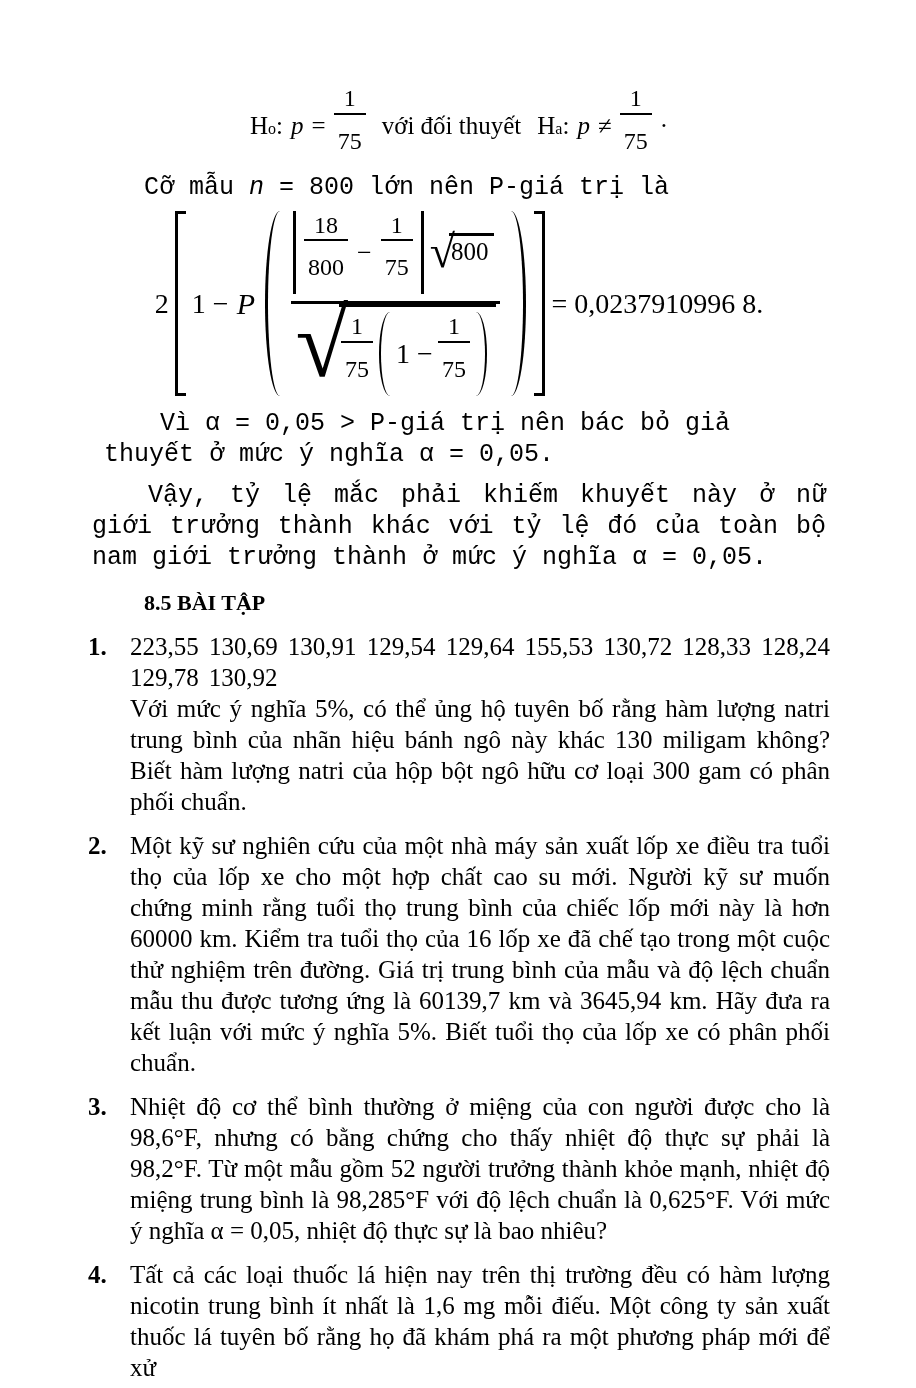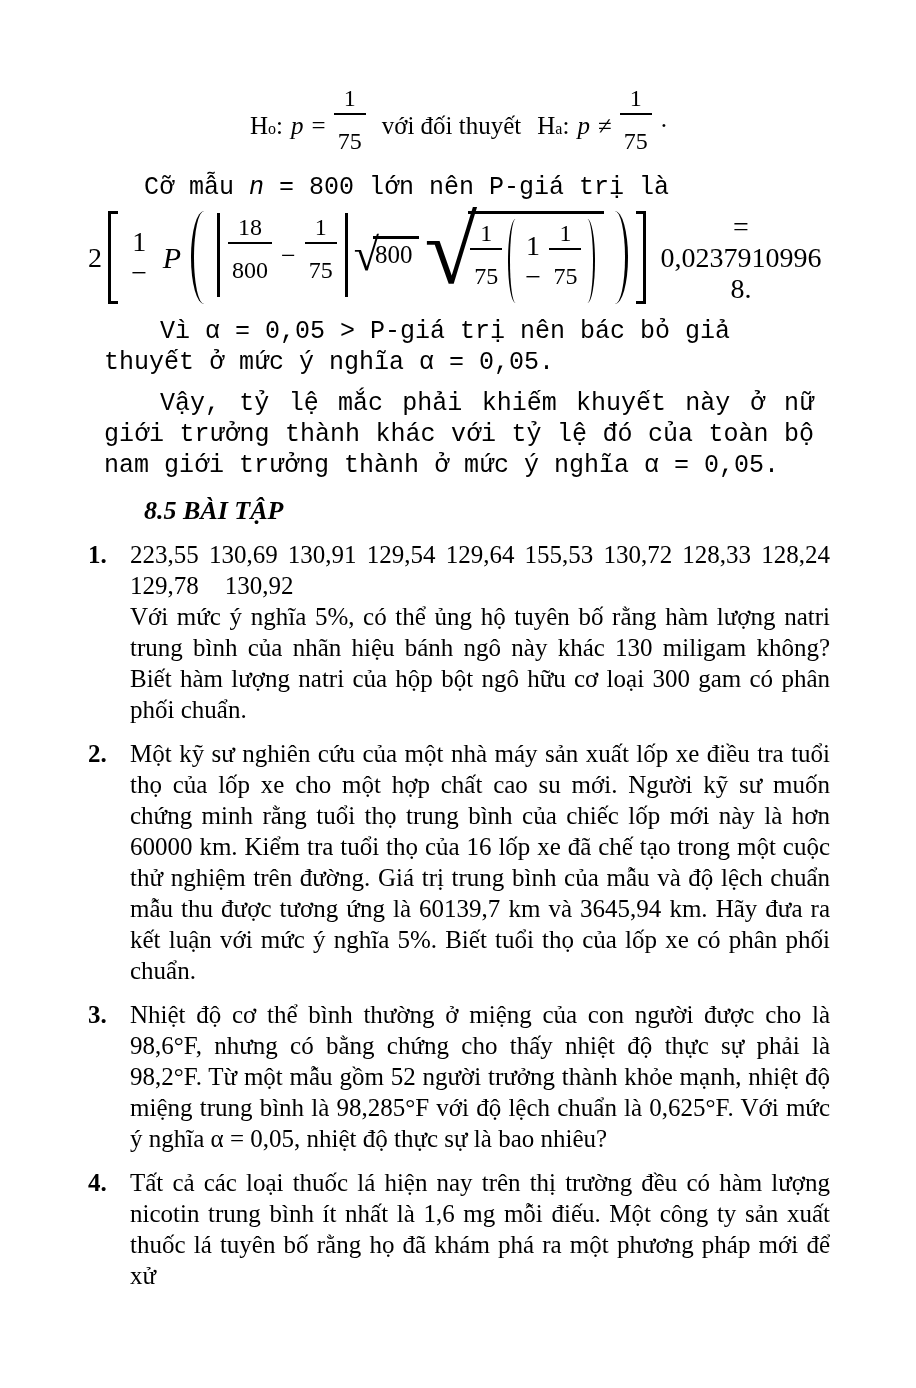--- a/index.html
+++ b/index.html
@@ -31,45 +31,45 @@
   .formula-row { display:inline-flex; align-items:center; gap:6px; }
   .coef, .fitem, .result { font-size:28px; }
   .bigP { font-size:30px; margin:0 2px; }
   .sq-bracket { align-self:stretch; width:11px; border-top:3px solid #000; border-bottom:3px solid #000; }
   .sq-bracket.left  { border-left:3px solid #000; }
   .sq-bracket.right { border-right:3px solid #000; }
   .curve { align-self:stretch; width:15px; margin:0 2px; }
   .curve.lparen { border-left:3px solid #000; border-top-left-radius:100% 50%; border-bottom-left-radius:100% 50%; }
   .curve.rparen { border-right:3px solid #000; border-top-right-radius:100% 50%; border-bottom-right-radius:100% 50%; }
   .curve.small { width:11px; border-width:2px; margin:0 1px; }
-  .bigfrac { display:inline-flex; flex-direction:row; align-items:center; margin:0 3px;justify-content:space-between; }
+  .bigfrac { display:inline-flex; flex-direction:column; align-items:center; margin:0 3px;justify-content:space-between; }
   .fracbar { align-self:stretch; height:0; border-top:3px solid #000; margin:3px 0 0; }
   .bignum { display:flex; align-items:center; gap:6px; padding:0 6px 4px 2px; }
   .bigden { display:flex; justify-content:center; }
   .absgrp { display:flex; align-items:center; gap:9px; border-left:3px solid #000; border-right:3px solid #000; padding:0 8px; align-self:stretch; }
   .op { font-size:26px; }
   .sqrt { display:inline-flex; align-items:flex-start; }
   .sqrt .rsym { line-height:0.84; }
   .sqrt.sm .rsym { font-size:46px; }
   .sqrt.sm .rcontent { border-top:3px solid #000; margin-left:-6px; padding:3px 6px 0 2px; font-size:25px; line-height:1; }
   .sqrt.lg .rsym { font-size:96px; }
   .sqrt.lg .rcontent { border-top:3px solid #000; margin-left:-9px; padding:5px 8px 0 2px; display:flex; align-items:center; gap:5px; }
 
   
   .para { margin:0; }
   .reject { margin:2px 16px 10px; }
-  .conclusion { margin:0 16px 14px; }
-  .heading { font-weight:bold; font-size:26px; padding-left:56px; margin:14px 0 10px;font-style:italic; }
+  .conclusion { margin:0 4px 14px; }
+  .heading { font-weight:bold; font-size:22px; padding-left:56px; margin:14px 0 10px; }
 
   
   .exercise { display:flex; margin-top:13px; }
   .exnum { flex:none; width:42px; font-weight:bold; }
   .exbody { flex:1; text-align:justify; }
   .data-row { display:flex; justify-content:space-between; }
-  .data-row.short { justify-content:flex-start; gap:26px; }
+  .data-row.short { justify-content:flex-start; gap:10px; }
 </style>
 </head>
 <body>
 
 <div class="hyp-line center">
   <span class="mathrow">
     <span class="atom">
         <span>H</span>
         <sub>o</sub>
         <span>:</span>

